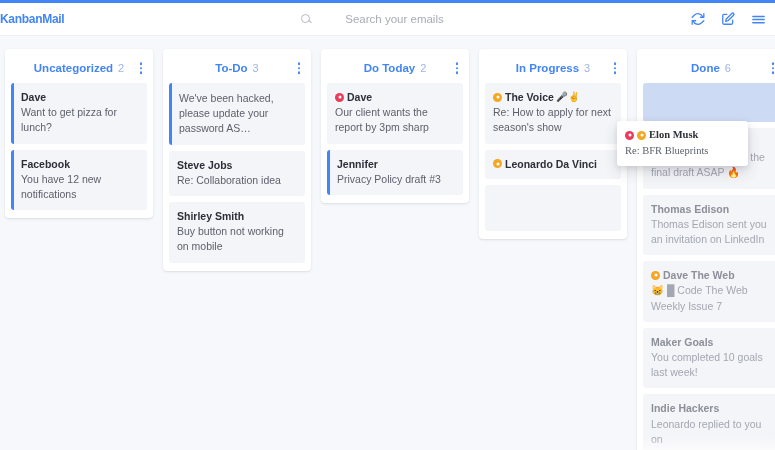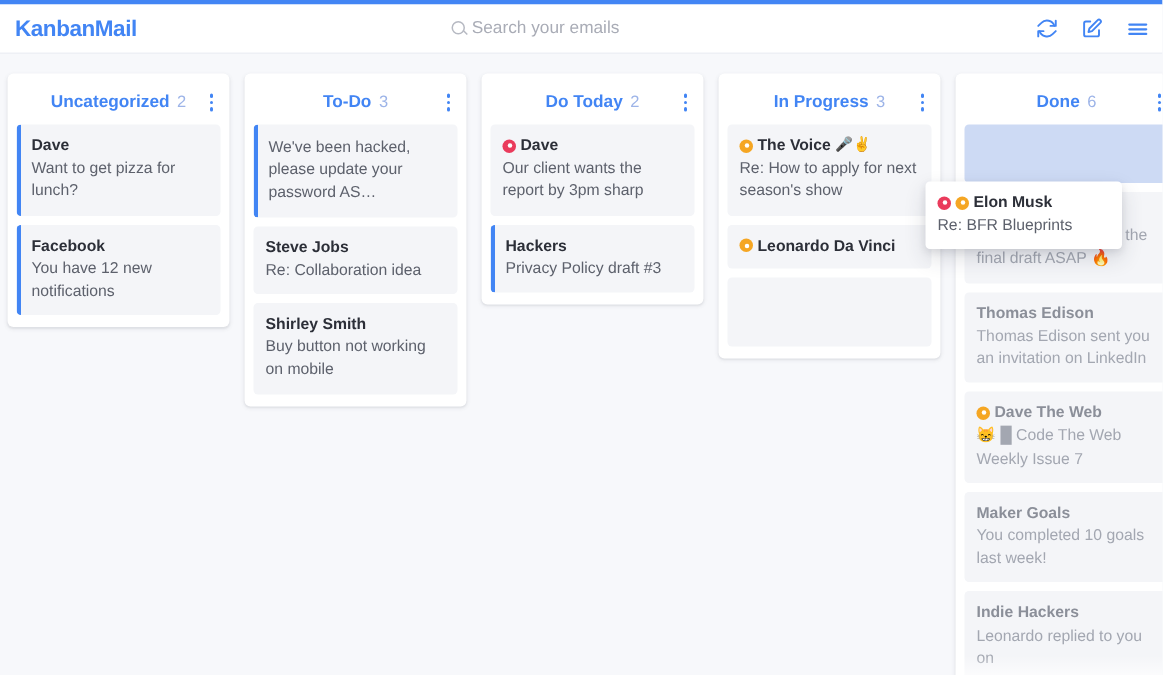--- a/index.html
+++ b/index.html
@@ -21,25 +21,25 @@
   
   #header {
     height: 33px;
     background: #ffffff;
     display: flex;
     align-items: center;
     position: relative;
     border-bottom: 1px solid #eef0f5;
   }
   #logo {
-    font-size: 15px;
+    font-size: 12px;
     font-weight: bold;
     color: #4285f4;
     letter-spacing: -0.3px;
-    padding-left: 10px;
+    padding-left: 0;
     white-space: nowrap;
   }
   #search-wrap {
     position: absolute;
     left: 0; right: 0;
     display: flex;
     justify-content: center;
     align-items: center;
     pointer-events: none;
   }
@@ -66,20 +66,21 @@
     right: -3px; bottom: 0px;
   }
   #search-input {
     border: none;
     outline: none;
     font-family: "Liberation Sans", sans-serif;
     font-size: 11.5px;
     color: #50535c;
     background: transparent;
     width: 160px;
+    text-align: center;
   }
   #search-input::placeholder { color: #a9acb6; }
 
   #header-actions {
     position: absolute;
     right: 9px;
     display: flex;
     align-items: center;
     gap: 16px;
   }
@@ -219,20 +220,21 @@
     position: absolute;
     left: 617px;
     top: 85px;
     width: 131px;
     background: #ffffff;
     border-radius: 3px;
     padding: 7px 8px 8px 8px;
     box-shadow: 0 6px 14px rgba(45,50,70,0.16), 0 2px 5px rgba(45,50,70,0.10);
     z-index: 50;
     cursor: grabbing;
+    font-family: Liberation Serif, serif;
   }
   #drag-card .card-sender { color: #2c2f38; }
   #drag-card .card-snippet { color: #5d616c; }
 </style>
 </head>
 <body>
 
 <div id="top-accent"></div>
 
 <div id="header">
@@ -331,21 +333,21 @@
     </div>
     <div class="cards">
       <div class="card">
         <div class="card-sender">
           <span class="dot red"></span>
           <span>Dave</span>
         </div>
         <div class="card-snippet">Our client wants the report by 3pm sharp</div>
       </div>
       <div class="card accent">
-        <div class="card-sender">Hackers</div>
+        <div class="card-sender">Jennifer</div>
         <div class="card-snippet">Privacy Policy draft #3</div>
       </div>
     </div>
   </div>
 
   <div class="column">
     <div class="col-header">
       <span class="col-title">In Progress</span>
       <span class="col-count">3</span>
       <span class="col-menu">

